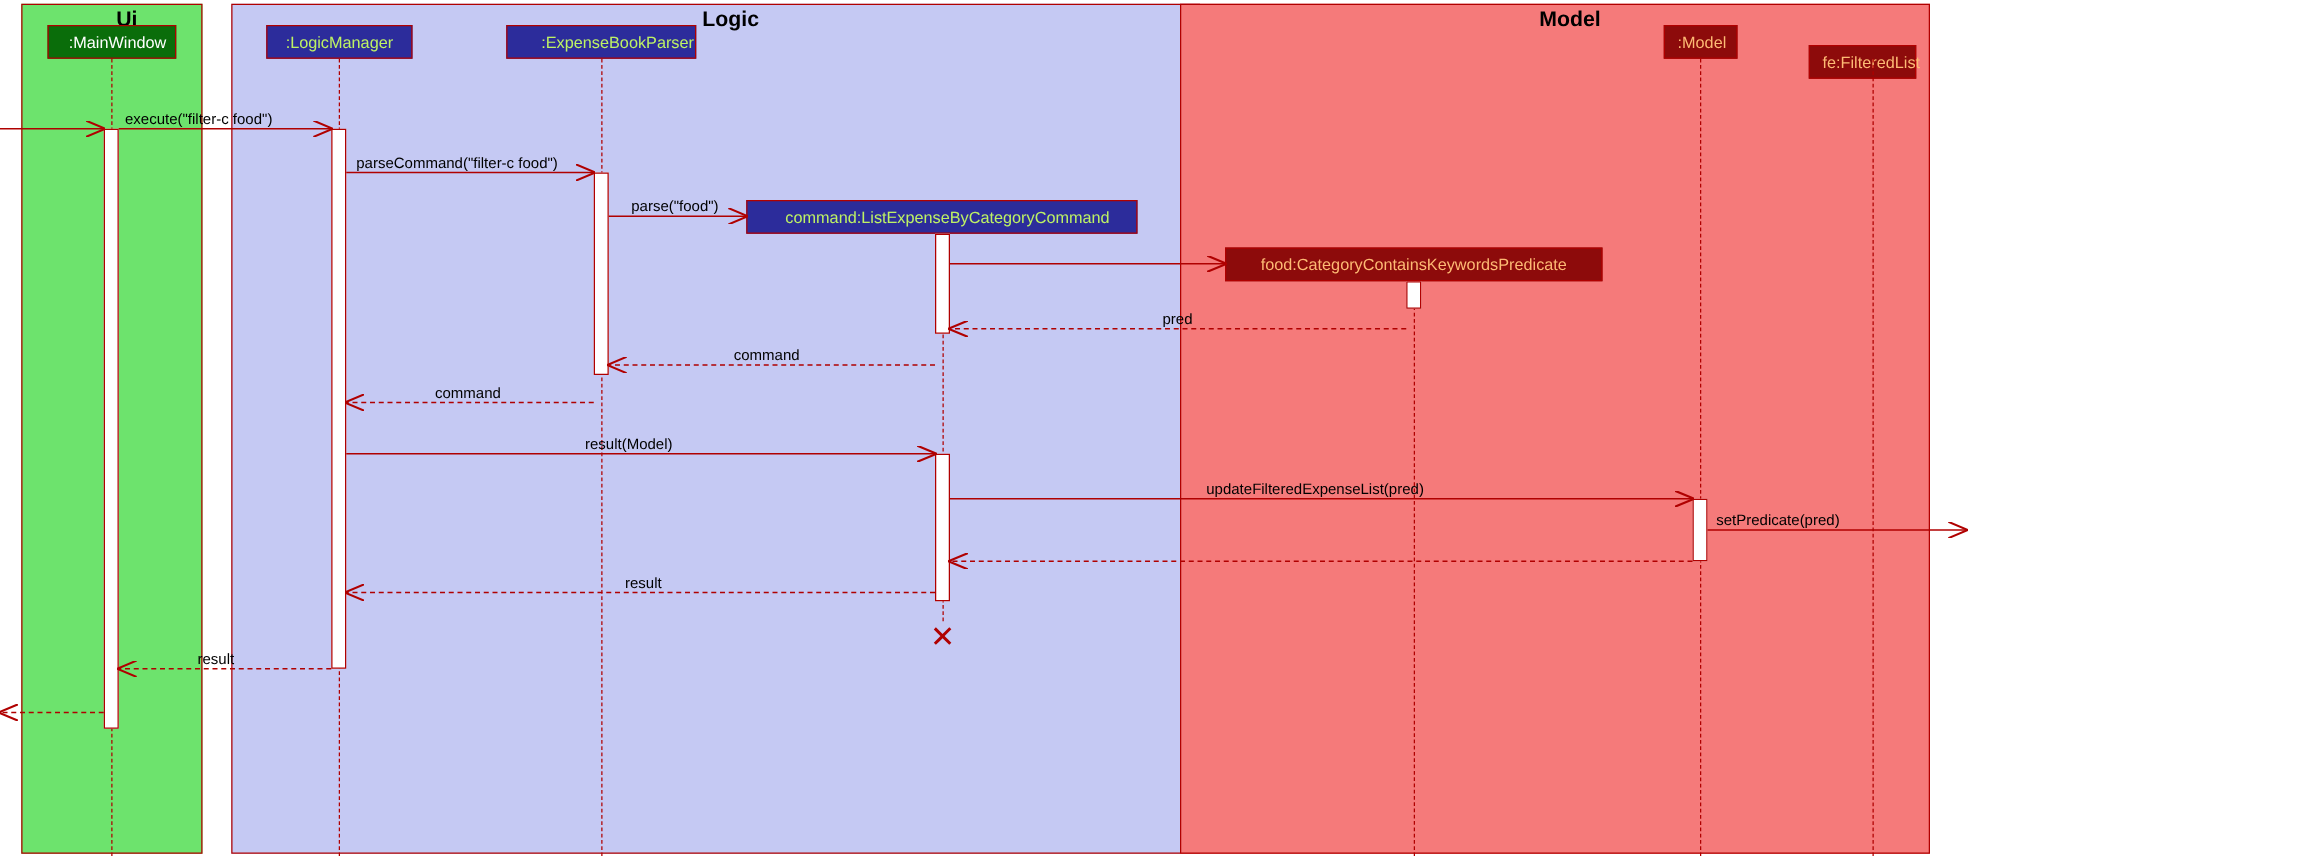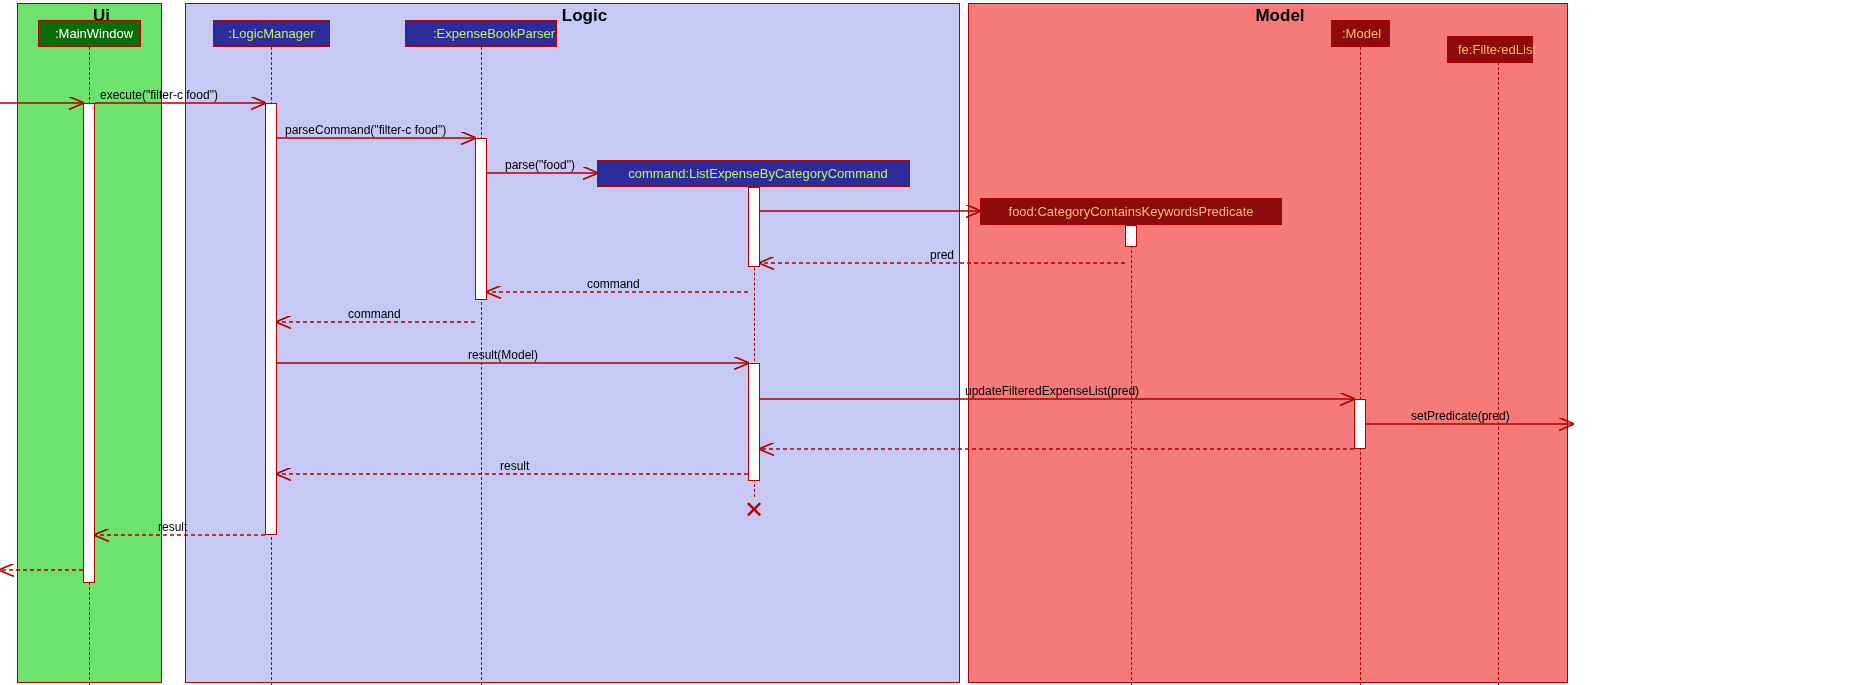--- a/index.html
+++ b/index.html
@@ -81,21 +81,21 @@
 </style>
 </head>
 <body>
 
 <div class="container-box ui-box" style="left:17px; top:3px; width:145px; height:680px;">
   <div class="container-label">Ui</div>
 </div>
 <div class="container-box logic-box" style="left:185px; top:3px; width:775px; height:680px;">
   <div class="container-label">Logic</div>
 </div>
-<div class="container-box model-box" style="left:968px; top:3px; width:600px; height:680px;">
+<div class="container-box model-box" style="left:944px; top:3px; width:600px; height:680px;">
   <div class="container-label">Model</div>
 </div>
 
 <div class="lifeline-head ui-head" style="left:38px; top:20px; width:103px;padding-left:16px;">
   <span>:MainWindow</span>
 </div>
 <div class="lifeline-head" style="left:213px; top:20px; width:117px;">
   <span>:LogicManager</span>
 </div>
 <div class="lifeline-head" style="left:405px; top:20px; width:152px;padding-left:27px;">
@@ -172,17 +172,17 @@
 </svg>
 
 <div class="msg-label" style="left:100px; top:88px;">execute("filter-c food")</div>
 <div class="msg-label" style="left:285px; top:123px;">parseCommand("filter-c food")</div>
 <div class="msg-label" style="left:505px; top:158px;">parse("food")</div>
 <div class="msg-label" style="left:930px; top:248px;">pred</div>
 <div class="msg-label" style="left:587px; top:277px;">command</div>
 <div class="msg-label" style="left:348px; top:307px;">command</div>
 <div class="msg-label" style="left:468px; top:348px;">result(Model)</div>
 <div class="msg-label" style="left:965px; top:384px;">updateFilteredExpenseList(pred)</div>
-<div class="msg-label" style="left:1373px; top:409px;margin-left:38px;">setPredicate(pred)</div>
+<div class="msg-label" style="left:1373px; top:409px;">setPredicate(pred)</div>
 <div class="msg-label" style="left:500px; top:459px;">result</div>
 <div class="msg-label" style="left:158px; top:520px;">result</div>
 
 <div class="destroy-x" style="left:754px; top:510px;">✕</div>
 
 </body></html>

